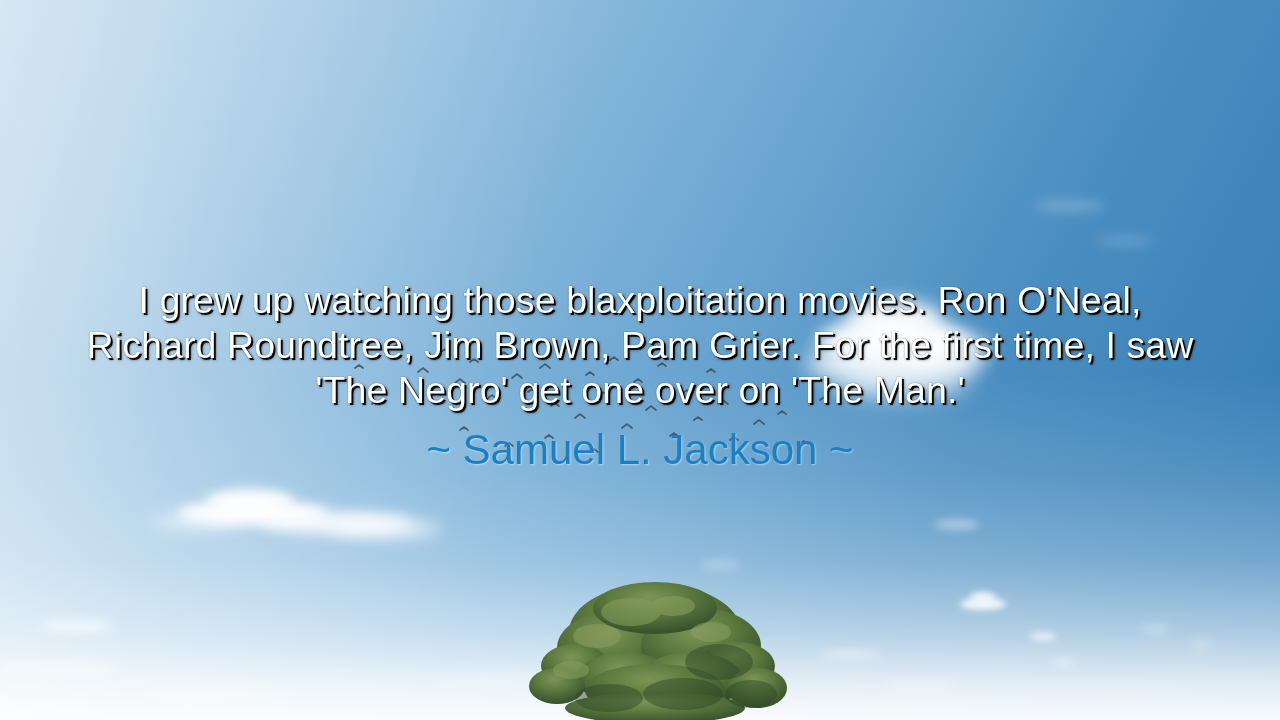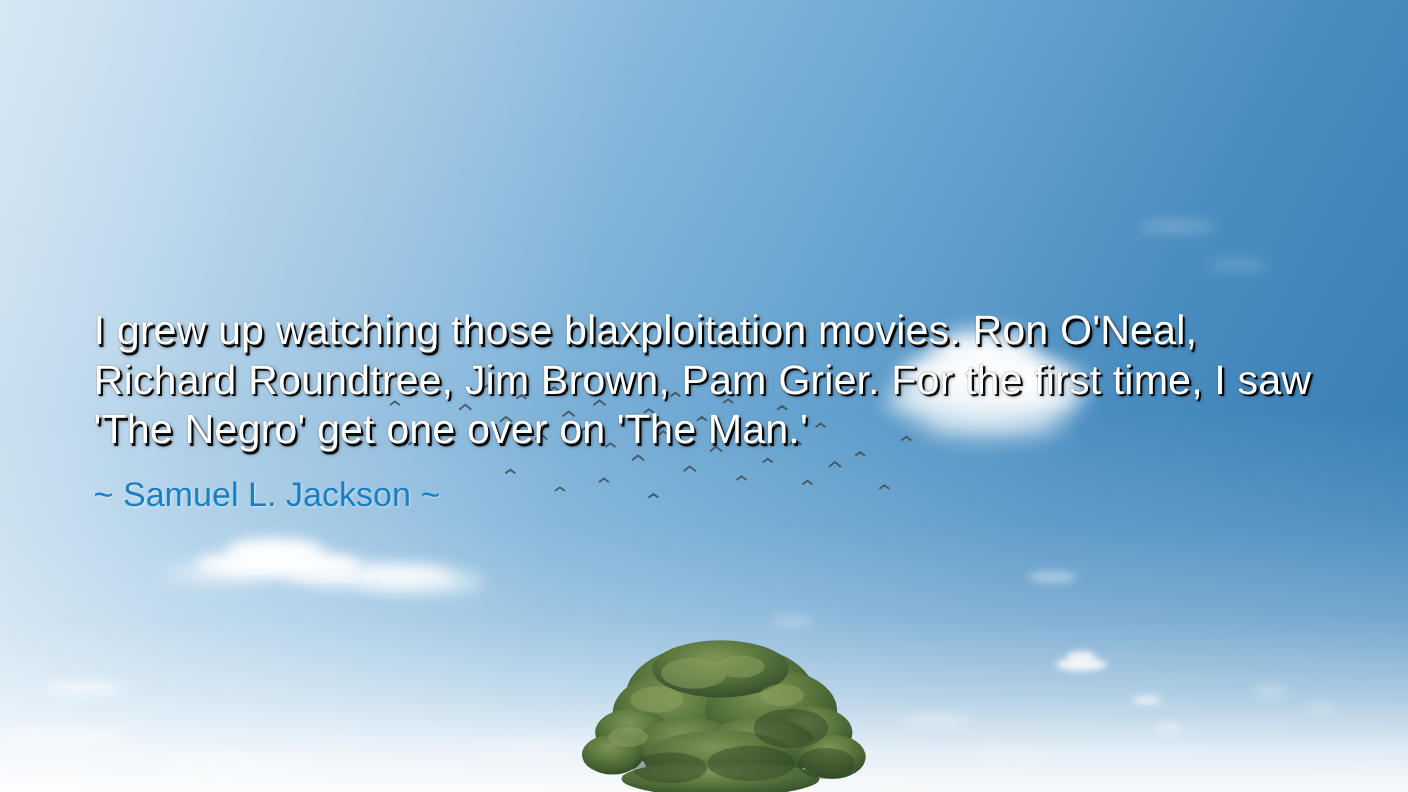--- a/index.html
+++ b/index.html
@@ -108,38 +108,39 @@
     height: 150px;
     pointer-events: none;
   }
 
   
   .quote-block {
     position: absolute;
     left: 0;
     top: 278px;
     width: 1280px;
+    text-align: center;
   }
   .quote-text {
     margin: 0 auto;
     width: 1110px;
     font-size: 37.5px;
     line-height: 45px;
     color: #ffffff;
     letter-spacing: 0.1px;
     text-shadow:
        2px 2px 0 rgba(0,0,0,0.92),
        2px 2px 3px rgba(0,0,0,0.55),
        0 0 1px rgba(0,0,0,0.6);
     white-space: pre-wrap;
   }
   .quote-author {
     margin: 14px auto 0 auto;
     width: 1110px;
-    font-size: 31px;
+    font-size: 42px;
     line-height: 45px;
     color: #1a80c4;
     text-shadow: 1px 1px 2px rgba(255,255,255,0.45);
   }
 </style>
 </head>
 <body>
 
 <div class="quote-card">
 

